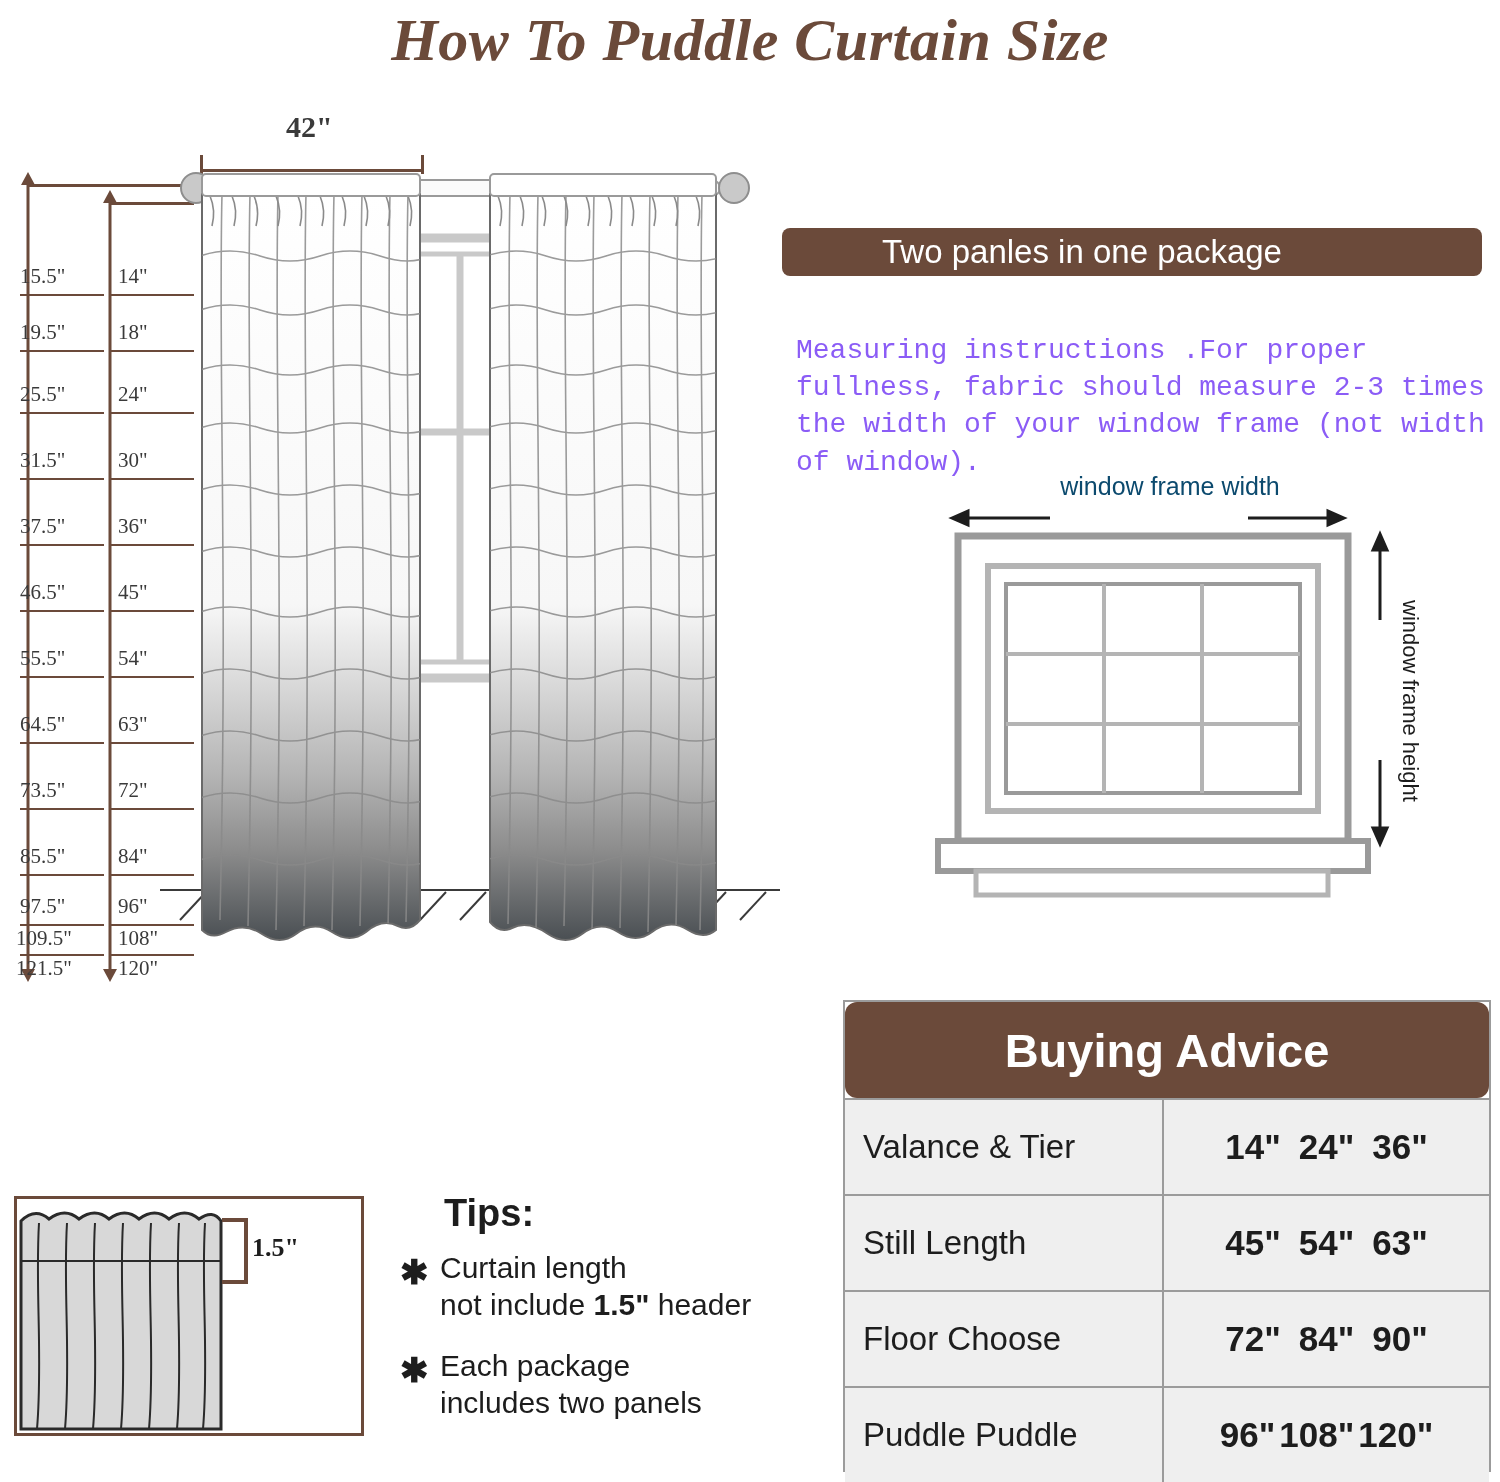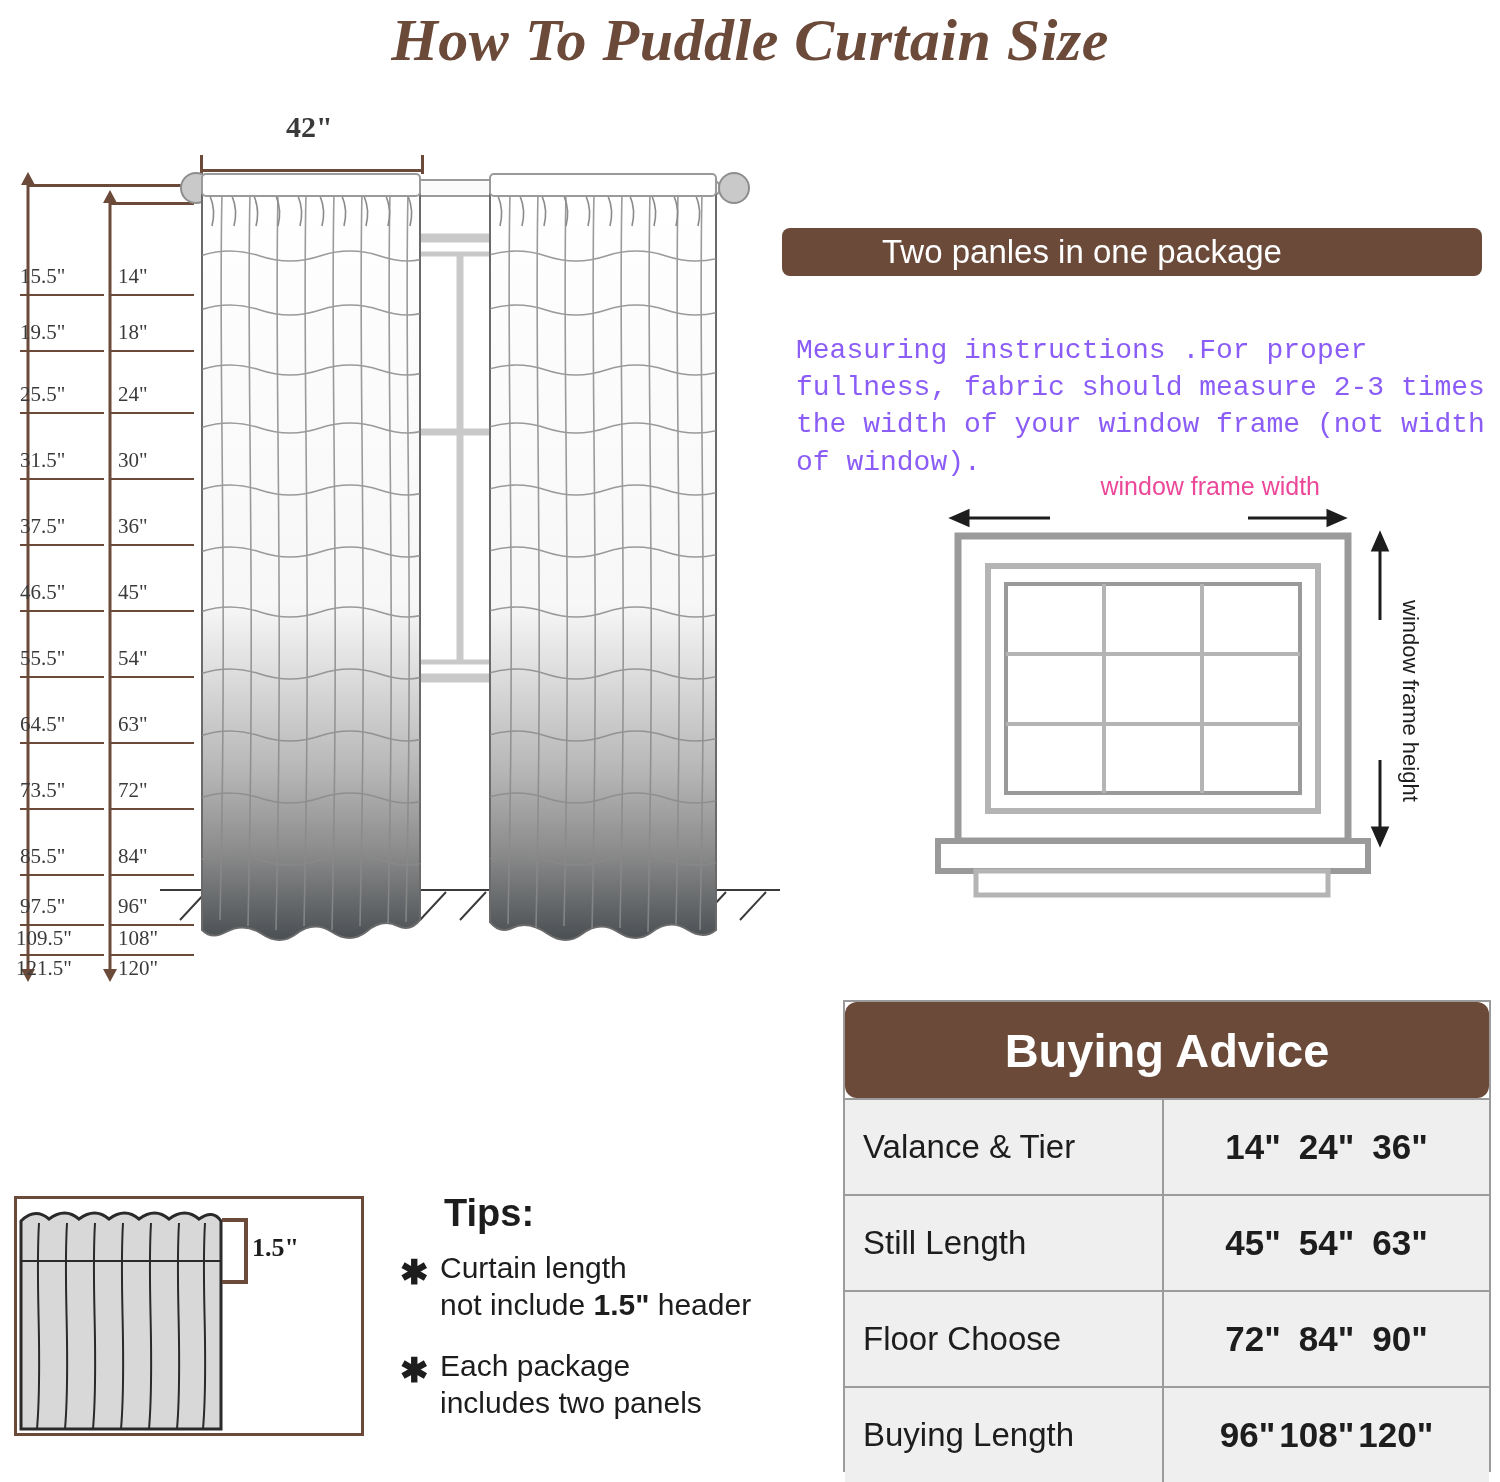--- a/index.html
+++ b/index.html
@@ -123,23 +123,23 @@
     left: 930px;
     top: 470px;
     width: 490px;
     height: 430px;
   }
   .win-cap {
     position: absolute;
     left: 1020px;
     top: 472px;
     width: 300px;
-    text-align: right;
+    text-align: center;
     font-size: 25px;
-    color: #ec4899;
+    color: #0c4a6e;
     line-height: 1.15;
   }
   .win-vert-cap {
     position: absolute;
     left: 1398px;
     top: 600px;
     font-size: 22px;
     color: #1d1d1d;
     writing-mode: vertical-rl;
     text-align: center;
@@ -536,21 +536,21 @@
     <div class="advice-row">
       <div class="c1">Floor Choose</div>
       <div class="c2">
         <span>72"</span>
         <span>84"</span>
         <span>90"</span>
       </div>
     </div>
 
     <div class="advice-row">
-      <div class="c1">Buying Length</div>
+      <div class="c1">Puddle Puddle</div>
       <div class="c2" style="gap:4px">
         <span>96"</span>
         <span>108"</span>
         <span>120"</span>
       </div>
     </div>
   </div>
 
   <div class="tips-img">
     <svg width="344" height="234" viewBox="0 0 344 234">

